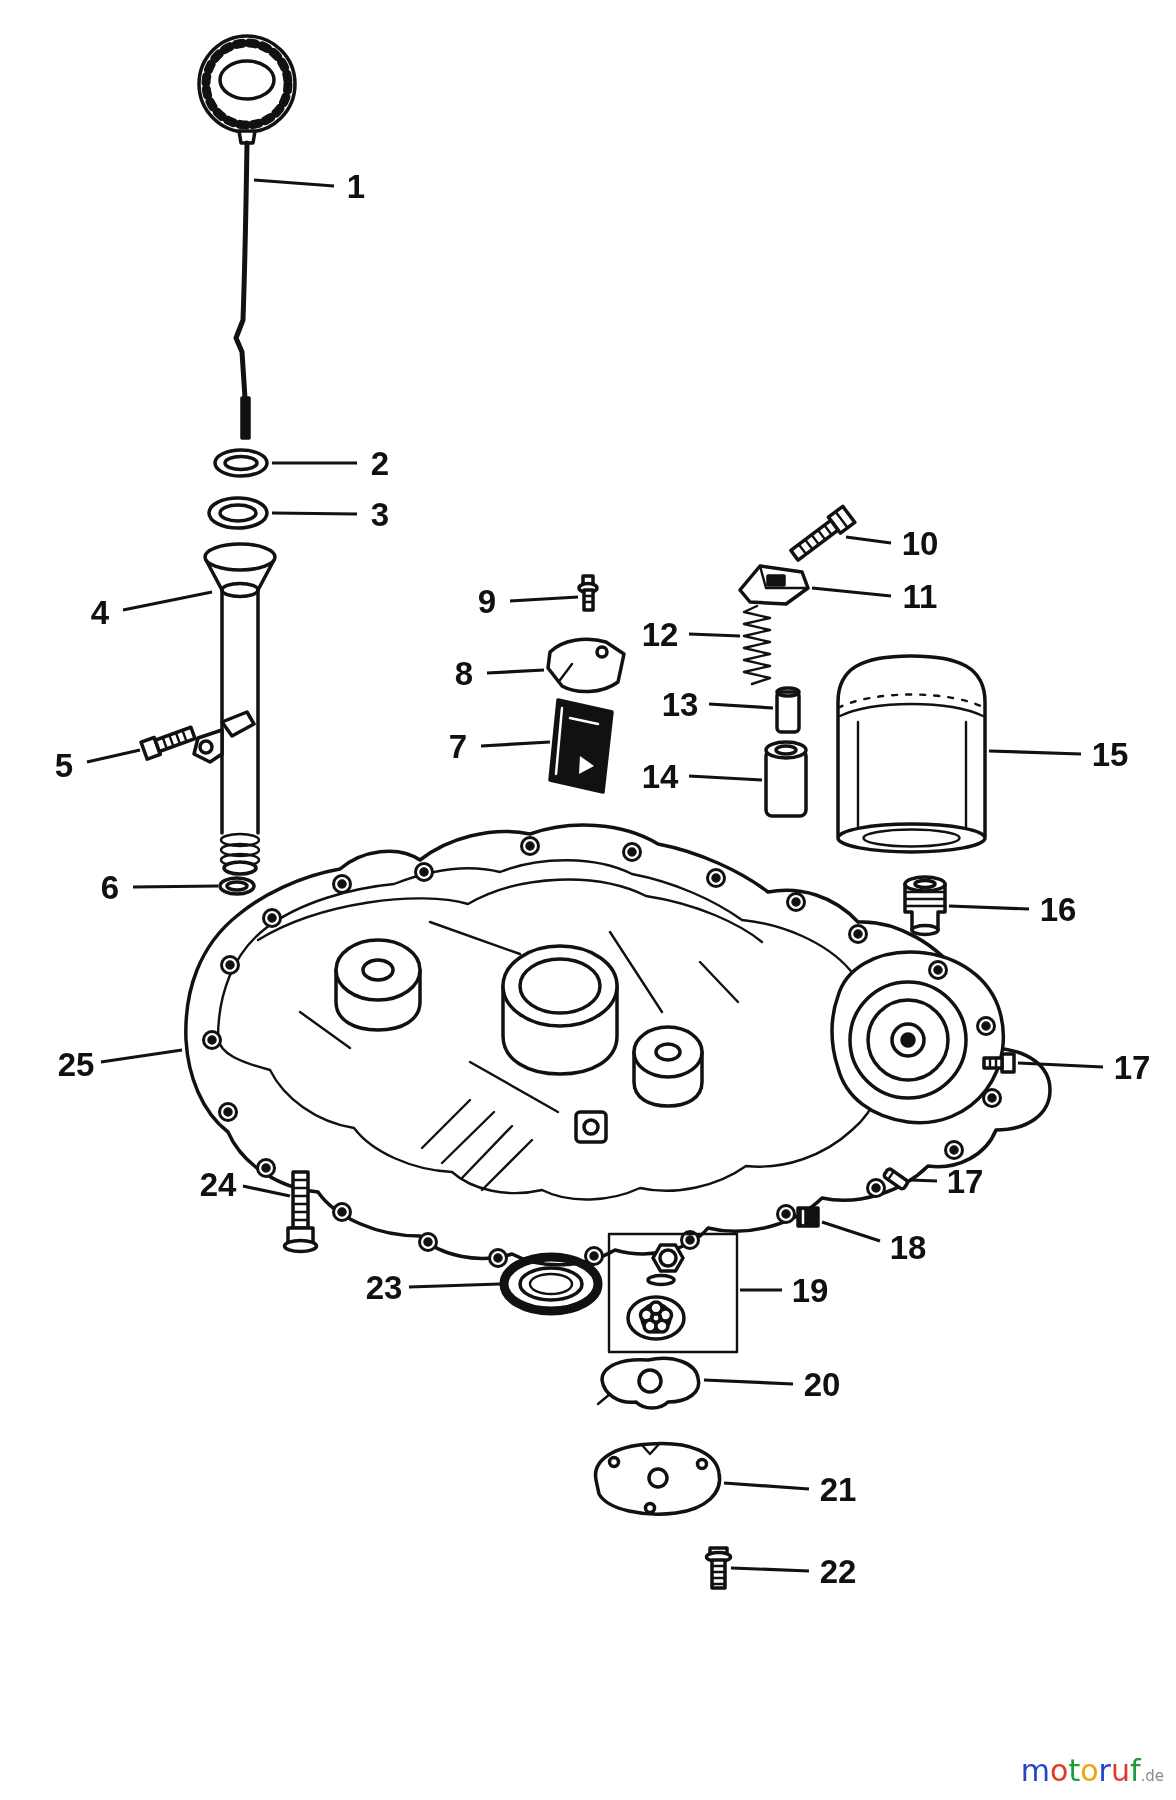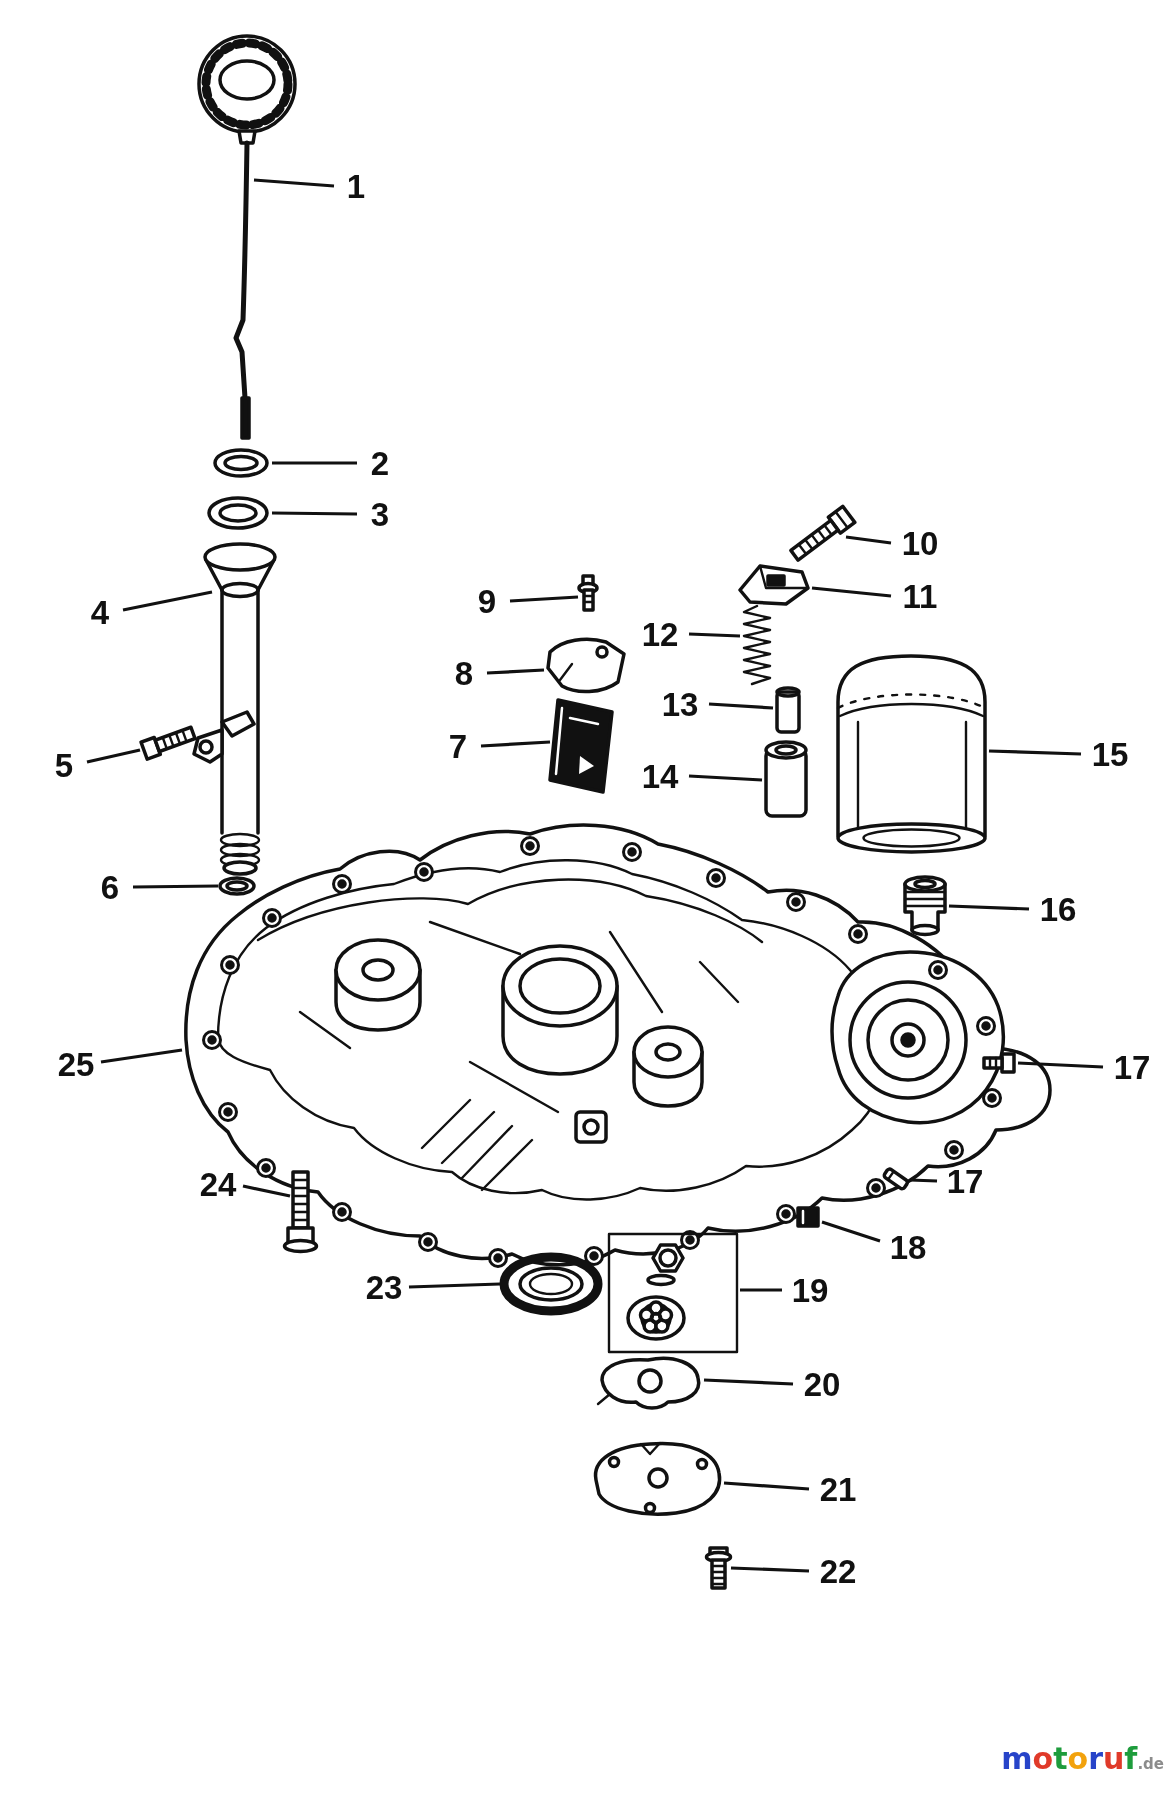--- a/index.html
+++ b/index.html
@@ -7,22 +7,22 @@
   .canvas{position:relative;width:1176px;height:1800px;background:#fff;overflow:hidden;
           font-family:"Liberation Sans",sans-serif}
   .canvas svg{position:absolute;left:0;top:0}
   .s{stroke:#111;stroke-width:3.5;fill:none;stroke-linecap:round;stroke-linejoin:round}
   .s2{stroke:#111;stroke-width:2.4;fill:none;stroke-linecap:round;stroke-linejoin:round}
   .fw{fill:#fff}
   .fb{fill:#111}
   .leader{stroke:#111;stroke-width:3.2}
   .callout-num{font-family:"Liberation Sans",sans-serif;font-weight:bold;font-size:33px;fill:#111;
                text-anchor:middle;dominant-baseline:central}
-  .watermark{position:absolute;right:12px;bottom:24px;font-family:"DejaVu Sans",sans-serif;
-             font-weight:bold;font-size:30px;cursor:pointer;user-select:none}
+  .watermark{position:absolute;right:12px;bottom:12px;font-family:"DejaVu Sans",sans-serif;
+             font-weight:normal;font-size:30px;cursor:pointer;user-select:none}
   .watermark .suffix{font-size:15px}
 </style>
 </head>
 <body>
 
 <div class="canvas">
   <svg width="1176" height="1800" viewBox="0 0 1176 1800">
     <defs>
       <g id="bh">
           <circle r="8.5" class="fw" stroke="#111" stroke-width="3"></circle>

